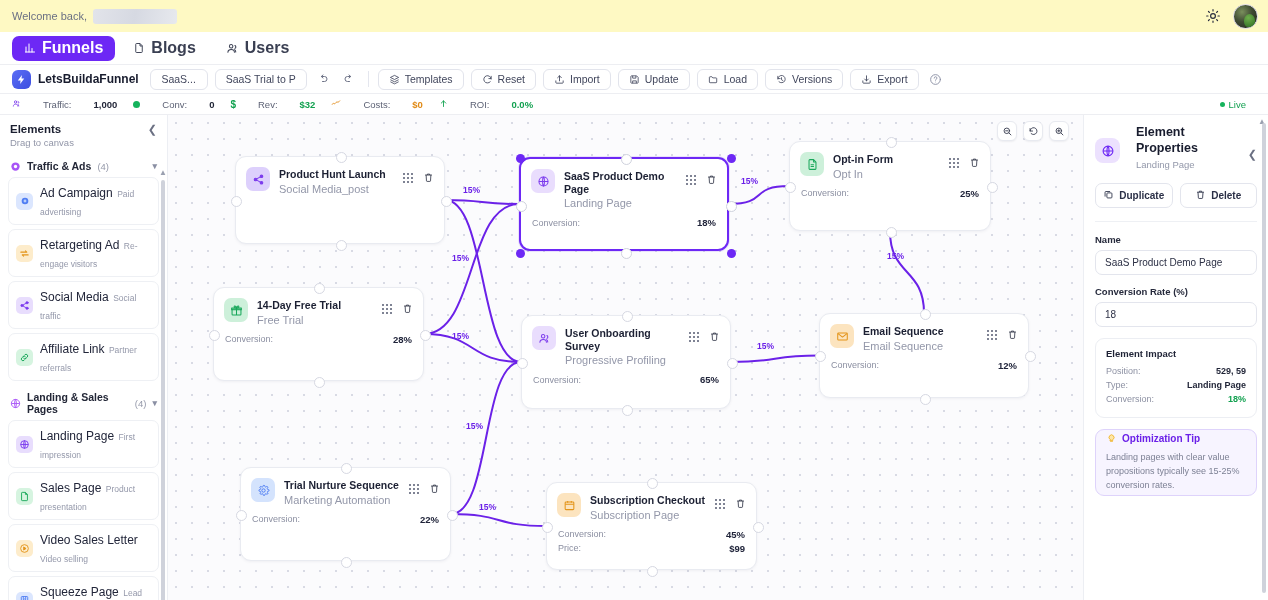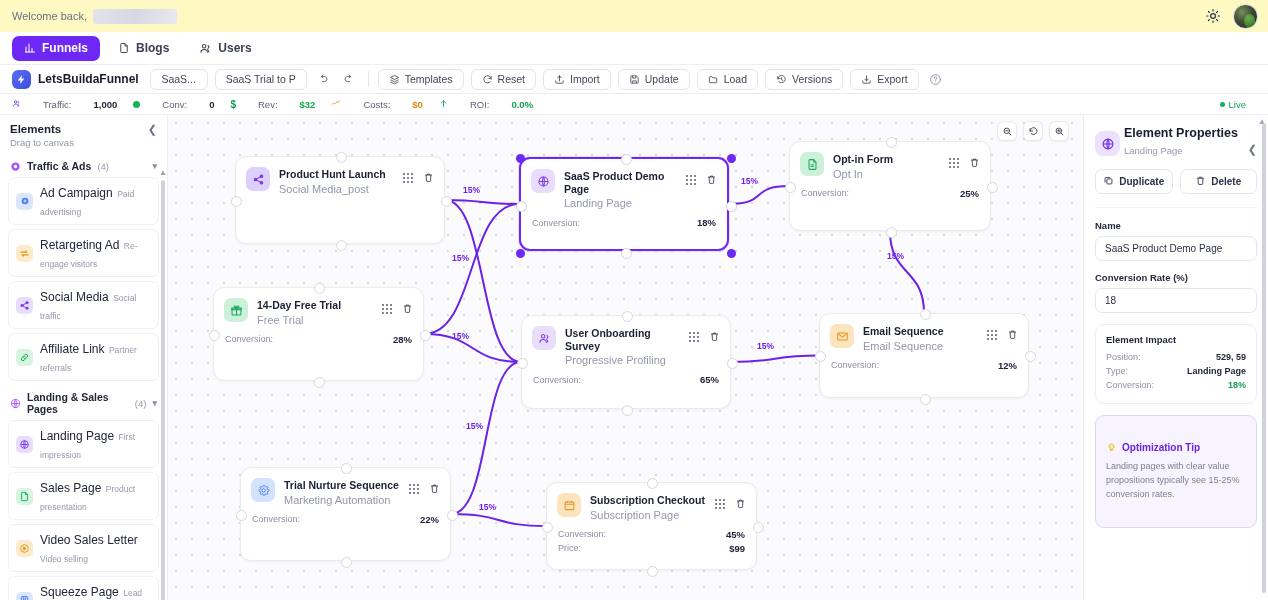--- a/index.html
+++ b/index.html
@@ -39,21 +39,21 @@
   }
 
   
   .navtabs {
     height: 32px; display: flex; align-items: center; gap: 6px;
     padding: 0 12px; background:#fff;
   }
   .navtab {
     display: flex; align-items: center; gap: 6px;
     height: 25px; padding: 0 12px; border-radius: 7px;
-    font-size: 12px; font-weight: 600; color: #3a3f52; cursor: pointer;
+    font-size: 16px; font-weight: 600; color: #3a3f52; cursor: pointer;
   }
   .navtab.active { background: #6d28f5; color: #fff; }
   .navtab svg { display:block; }
 
   
   .projbar {
     height: 30px; display: flex; align-items: center; gap: 7px;
     padding: 0 12px; border-top: 1px solid #edeef2; border-bottom: 1px solid #edeef2;
     background:#fff;
   }
@@ -186,21 +186,21 @@
     position:absolute; font-size: 8.5px; font-weight: 700; color:#6b21e8;
     z-index: 15; white-space: nowrap;
   }
   svg.edges { position:absolute; inset:0; width:100%; height:100%; z-index: 5; overflow: visible; }
 
   
   .rpanel {
     width: 185px; flex:none; background:#fff; border-left:1px solid #eceef3;
     padding: 10px 11px; position:relative; overflow:hidden;
   }
-  .rp-head { display:flex; align-items:flex-end; gap:4px; }
+  .rp-head { display:flex; align-items:center; gap:16px; }
   .rp-ico {
     width:25px; height:25px; border-radius:8px; background:#ece1fe; flex:none;
     display:flex; align-items:center; justify-content:center; margin-top: 6px;
   }
   .rp-ttl { font-size: 12.5px; font-weight:700; color:#181c2e; line-height:1.25; }
   .rp-sub { font-size: 9.5px; color:#9398aa; margin-top:3px; }
   .rp-collapse { margin-left:auto; color:#6b7083; font-size: 11px; cursor:pointer; padding-top: 14px; }
   .rp-btns { display:flex; gap: 7px; margin-top: 13px; }
   .rp-btn {
     flex:1; height: 25px; border:1px solid #e3e5ed; border-radius: 7px; background:#fff;
@@ -217,21 +217,21 @@
   .rp-field { margin-bottom: 11px; }
   .rp-card {
     border:1px solid #eceef3; border-radius: 9px; padding: 9px 10px; margin-top: 3px;
   }
   .rp-card-ttl { font-size: 9.5px; font-weight:700; color:#1f2336; margin-bottom: 7px; }
   .rp-kv { display:flex; justify-content:space-between; font-size: 9px; color:#8d91a3; margin-bottom: 4px; }
   .rp-kv b { color:#1f2336; font-weight:700; }
   .rp-kv b.green { color:#12a150; }
   .tip-card {
     border:1px solid #ded3fb; background:#f7f4ff; border-radius:9px;
-    padding: 25px 10px; margin-top: 11px;
+    padding: 2px 10px; margin-top: 11px;
   }
   .tip-ttl {
     display:flex; align-items:center; gap:5px;
     font-size:10px; font-weight:700; color:#6b21e8; margin-bottom: 6px;
   }
   .tip-body { font-size: 9px; color:#7d8195; line-height: 1.55; }
   .rp-scrollbar {
     position:absolute; right:2px; top:8px; width:4px; height: 470px;
     background:#cfd2db; border-radius:3px;
   }

